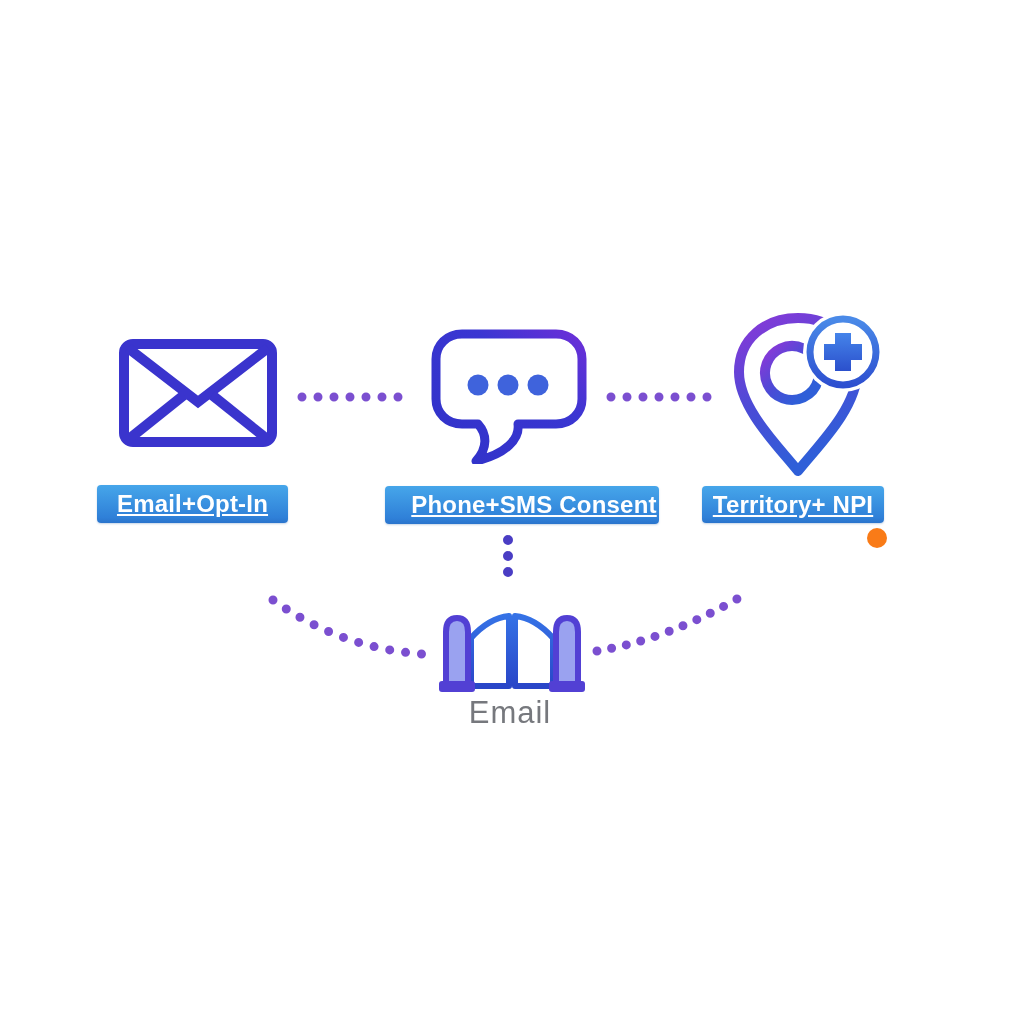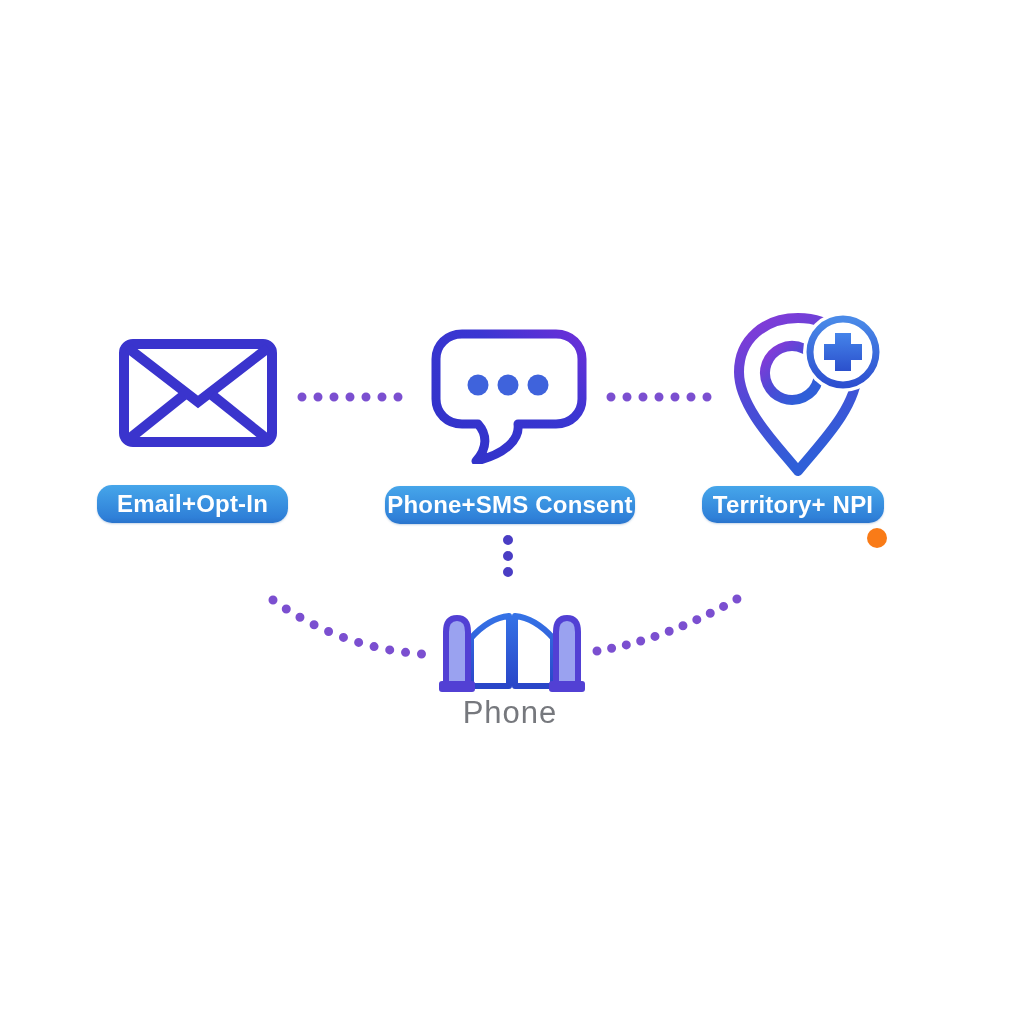--- a/index.html
+++ b/index.html
@@ -8,30 +8,31 @@
     width:1024px;height:1024px;
     background:#ffffff;
     font-family:"Liberation Sans", sans-serif;
     overflow:hidden;
   }
   .abs{position:absolute;}
   .badge{
     position:absolute;
     display:flex;align-items:center;justify-content:center;
     background:linear-gradient(180deg,#46a6ea 0%,#2f80d8 85%,#2a74cc 100%);
-    border-radius:15px;
+    border-radius:4px;
     color:#ffffff;
     font-weight:bold;
     font-size:24px;
     letter-spacing:0.2px;
     white-space:nowrap;
     box-shadow:0 1px 2px rgba(30,90,160,0.25);
+    text-decoration:underline;
   }
   .badge-email{left:97px;top:485px;width:191px;height:38px;}
-  .badge-phone{left:385px;top:486px;width:250px;height:38px;}
+  .badge-phone{left:385px;top:486px;width:250px;height:38px;padding-left:24px;}
   .badge-territory{left:702px;top:486px;width:182px;height:37px;}
   .alert-dot{
     position:absolute;left:867px;top:528px;
     width:20px;height:20px;border-radius:50%;
     background:#f97b17;
   }
   .ready-label{
     position:absolute;left:420px;top:695px;width:180px;
     text-align:center;
     font-size:31px;color:#76787d;font-weight:400;
@@ -138,15 +139,15 @@
       <rect x="112" y="73" width="36" height="11" rx="3" fill="#5240d4"></rect>
     </g>
   </svg>
 
   <div class="badge badge-email">Email+Opt-In</div>
   <div class="badge badge-phone">Phone+SMS Consent</div>
   <div class="badge badge-territory">Territory+ NPI</div>
 
   <div class="alert-dot"></div>
 
-  <div class="ready-label">Phone</div>
+  <div class="ready-label">Email</div>
 
 </div>
 
 </body></html>

